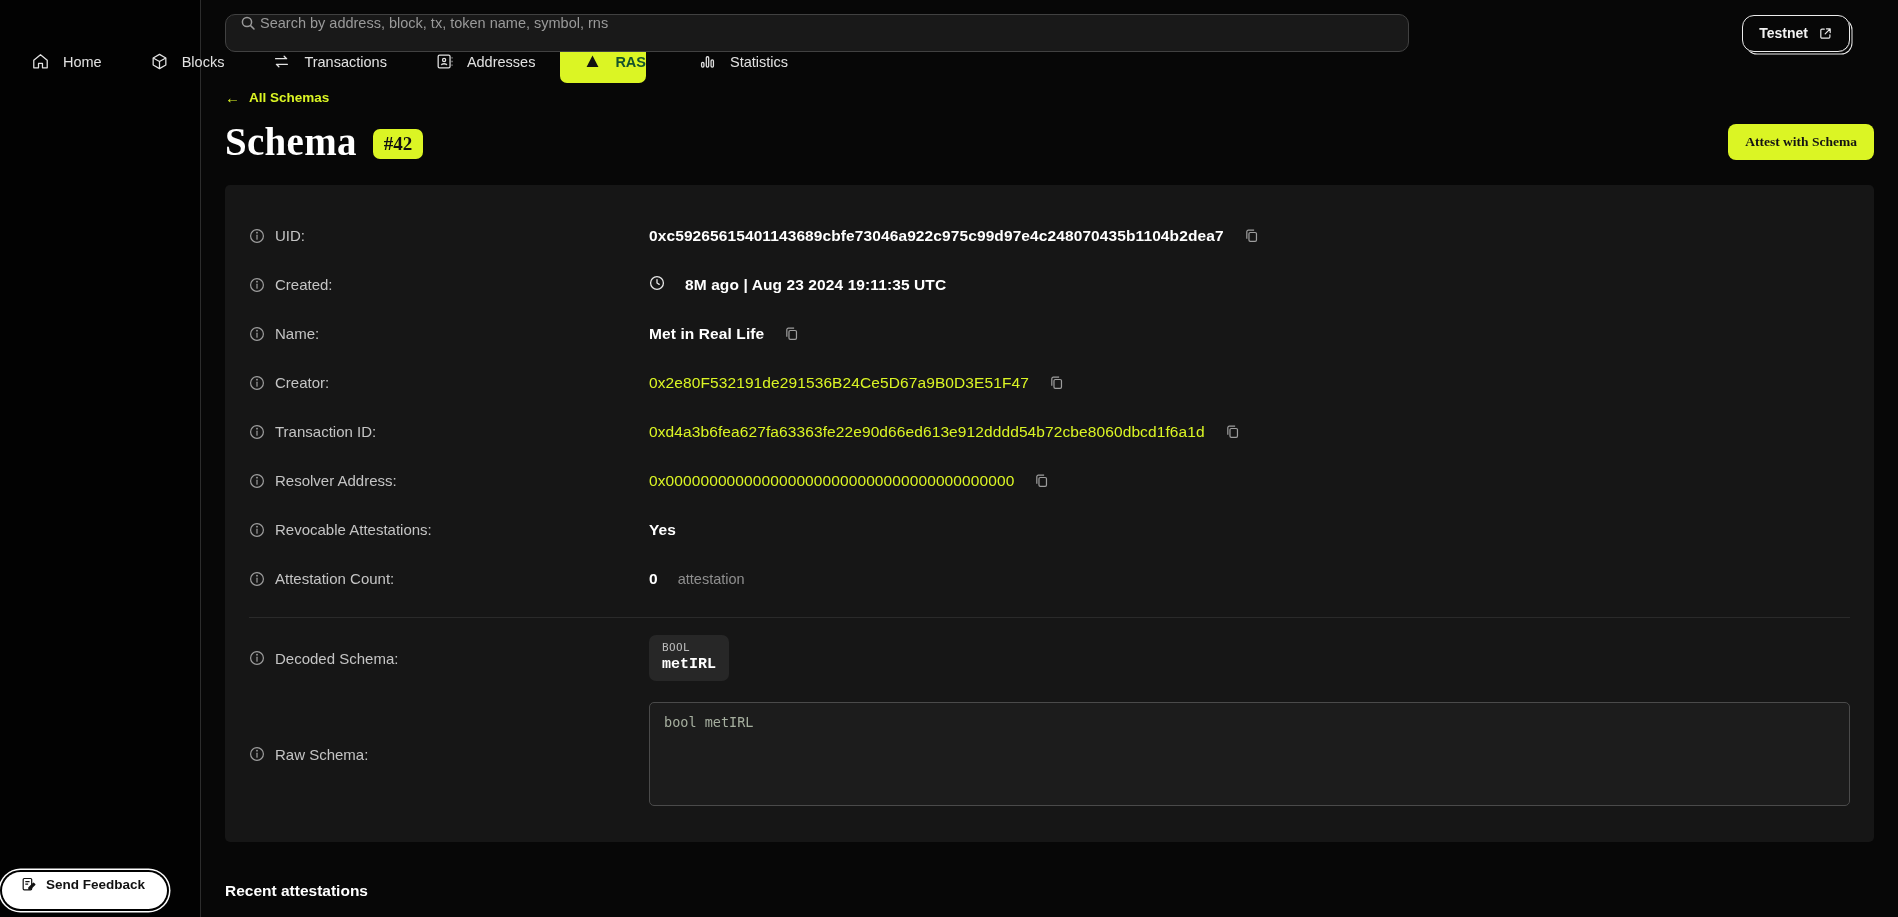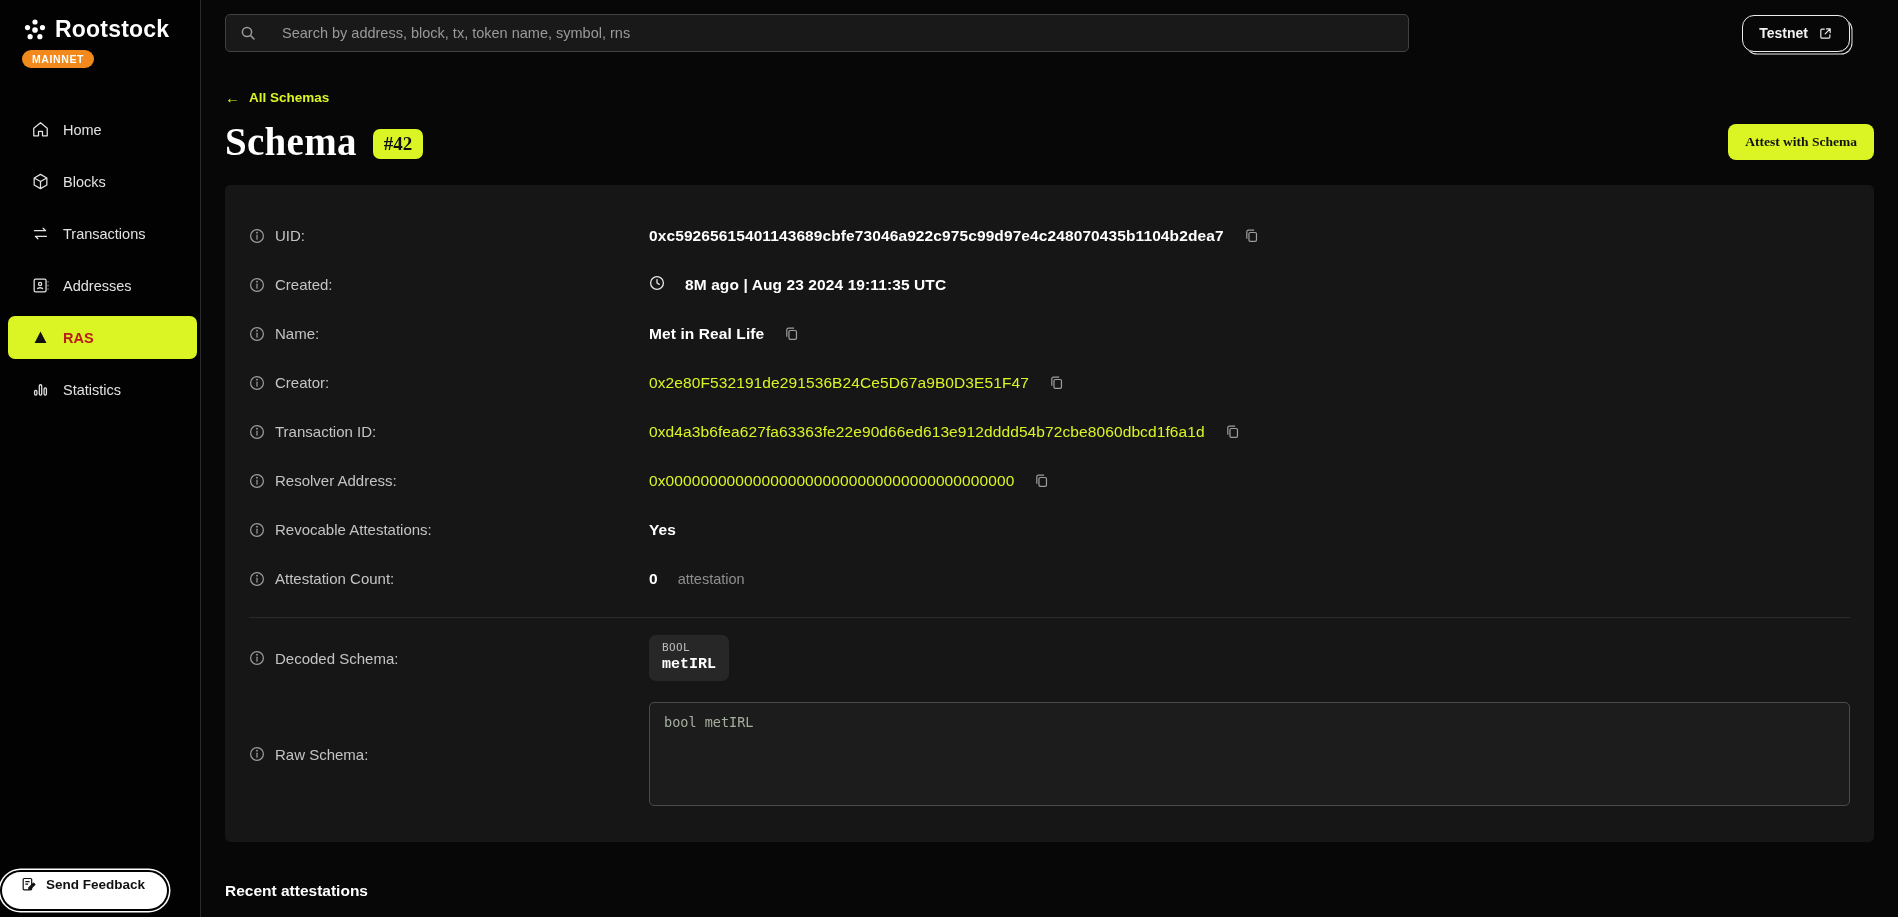--- a/index.html
+++ b/index.html
@@ -29,48 +29,48 @@
   .logo-block{padding:16px 0 0 22px;}
   .logo-row{display:flex;align-items:center;gap:7px;}
   .logo-row svg{width:26px;height:26px;}
   .logo-text{font-size:23px;font-weight:700;color:#fff;letter-spacing:.2px;}
   .net-badge{
     display:inline-block;margin:7px 0 0 0;
     background:var(--orange);color:#fff;
     font-size:10.5px;font-weight:700;letter-spacing:.6px;
     padding:3px 10px;border-radius:10px;
   }
-  .nav{margin-top:40px;display:flex;flex-direction:column;gap:9px;}
+  .nav{margin-top:40px;display:flex;flex-direction:row;gap:9px;}
   .nav-item{
     display:flex;align-items:center;gap:13px;
     height:43px;padding-left:23px;margin:0 8px 0 8px;
     color:#e2e2e2;font-size:14.5px;cursor:pointer;border-radius:14px;
   }
   .nav-item svg{width:19px;height:19px;flex:none;}
   .nav-item.active{
-    background:var(--accent);color:#b91c1c;font-weight:600;
-    margin-right:3px;
+    background:var(--accent);color:#14532d;font-weight:600;
+    margin-right:12px;
     border-radius:7px;
   }
   .feedback{
     position:absolute;left:2px;bottom:8px;
     display:flex;align-items:center;gap:9px;
     background:#fff;color:#111;border:none;cursor:pointer;
     height:37px;padding:0 22px 13px 18px;border-radius:999px;
     font-family:inherit;font-size:13.5px;font-weight:600;
     box-shadow:0 0 0 2px #000,0 0 0 3.5px #fff;
   }
   .feedback svg{width:17px;height:17px;}
   
   .main{flex:1;position:relative;padding:0 24px;}
   .topbar{display:flex;align-items:center;justify-content:space-between;padding-top:14px;}
   .search{
     width:1184px;height:38px;
-    background:#191919;border:1px solid #414141;border-radius:5px;
-    display:flex;align-items:center;gap:26px;padding:0 14px;
+    background:#191919;border:1px solid #414141;border-radius:10px;
+    display:flex;align-items:flex-start;gap:4px;padding:0 14px;
   }
   .search svg{width:16px;height:16px;flex:none;}
   .search input{
     flex:1;background:transparent;border:none;outline:none;
     color:#ddd;font-family:inherit;font-size:14.5px;
   }
   .search input::placeholder{color:#9a9a9a;}
   .net-switch{
     display:flex;align-items:center;gap:10px;
     background:transparent;color:#f2f2f2;cursor:pointer;
@@ -129,34 +129,20 @@
     font-family:"DejaVu Sans Mono","Liberation Mono",monospace;
     font-size:13.5px;color:#a6af9f;white-space:pre;cursor:text;
   }
   
   .recent-title{margin-top:40px;font-size:15.5px;font-weight:700;color:#fff;}
 </style>
 </head>
 <body>
 
 <aside class="sidebar">
-  <div class="logo-block">
-    <div class="logo-row">
-      <svg viewBox="0 0 24 24" fill="#fff">
-        <circle cx="12" cy="12" r="2.6"></circle>
-          <circle cx="12" cy="4.6" r="2.4"></circle>
-        <circle cx="5.1" cy="9.8" r="2.4"></circle>
-          <circle cx="18.9" cy="9.8" r="2.4"></circle>
-        <circle cx="7.5" cy="18.2" r="2.4"></circle>
-          <circle cx="16.5" cy="18.2" r="2.4"></circle>
-      </svg>
-      <span class="logo-text">Rootstock</span>
-    </div>
-    <span class="net-badge">MAINNET</span>
-  </div>
 
   <nav class="nav">
     <div class="nav-item">
       <svg viewBox="0 0 24 24" fill="none" stroke="#e2e2e2" stroke-width="1.6" stroke-linejoin="round">
           <path d="M3.5 10.5 12 3.5l8.5 7v9.5h-6v-5.5h-5v5.5h-6z"></path>
         </svg>
       <span>Home</span>
     </div>
     <div class="nav-item">
       <svg viewBox="0 0 24 24" fill="none" stroke="#e2e2e2" stroke-width="1.6" stroke-linejoin="round">

